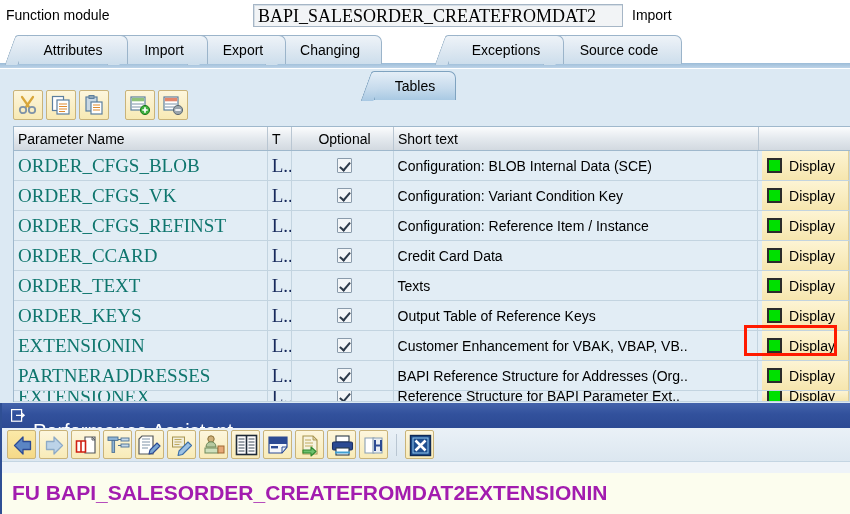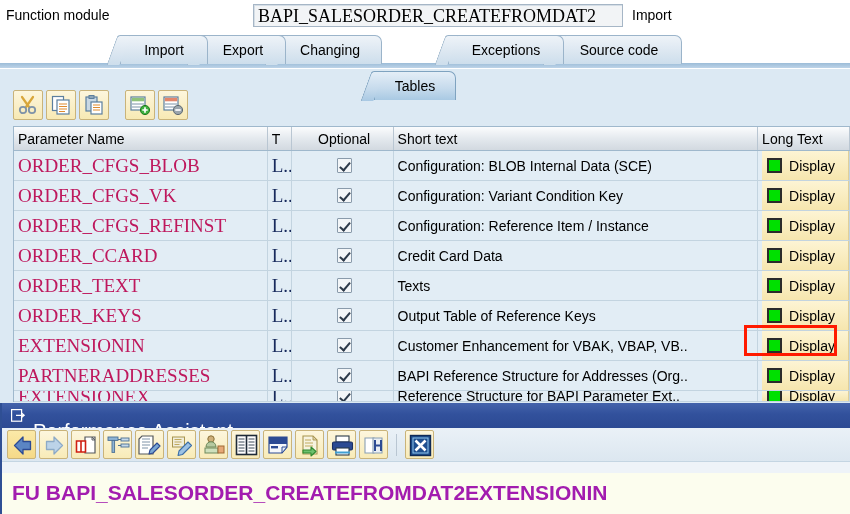--- a/index.html
+++ b/index.html
@@ -127,21 +127,21 @@
     overflow:hidden;white-space:nowrap;
   }
   .c-name{width:254px;}
   .c-type{width:24px;}
   .c-opt{width:102px;justify-content:center;padding-left:0;}
   .c-short{width:365px;}
   .c-long{width:92px;padding-left:0;justify-content:flex-start;border-right:none;}
 
   .pname{
     font-family:"Liberation Serif", serif;
-    font-size:19px;color:#be185d;line-height:1;
+    font-size:19px;color:#0f766e;line-height:1;
   }
   .ptype{
     font-family:"Liberation Serif", serif;
     font-size:19px;color:#182a5c;line-height:1;
   }
   .pshort{
     font-size:14px;color:#000;
   }
   .chk{
     width:15px;height:15px;background:#f3f6f8;
@@ -232,20 +232,23 @@
 
 <div class="screen">
 
   <div class="top-bar">
     <span class="fm-label">Function module</span>
     <div class="fm-input">BAPI_SALESORDER_CREATEFROMDAT2</div>
     <span class="fm-status">Import</span>
   </div>
 
   <div class="tabstrip" id="tabstrip">
+      <div class="tab" style="left: 18px; width: 110px; z-index: 20;">
+        <span class="tlabel">Attributes</span>
+      </div>
       <div class="tab" style="left: 120px; width: 88px; z-index: 19;">
         <span class="tlabel">Import</span>
       </div>
       <div class="tab" style="left: 200px; width: 86px; z-index: 18;">
         <span class="tlabel">Export</span>
       </div>
       <div class="tab" style="left: 278px; width: 104px; z-index: 17;">
         <span class="tlabel">Changing</span>
       </div>
       <div class="tab active" style="left: 374px; width: 82px; z-index: 9;">
@@ -304,21 +307,20 @@
       </svg>
     </div>
   </div>
 
   <div class="tbl">
     <div class="thead" id="thead">
         <div class="th c-name">Parameter Name</div>
         <div class="th c-type">T</div>
         <div class="th c-opt">Optional</div>
         <div class="th c-short">Short text</div>
-        <div class="th c-long" style="padding-left: 4px;">Long Text</div>
       </div>
     <div id="tbody">
         <div class="trow">
           <div class="td c-name">
             <span class="pname">ORDER_CFGS_BLOB</span>
           </div>
           <div class="td c-type">
             <span class="ptype">L..</span>
           </div>
           <div class="td c-opt">

